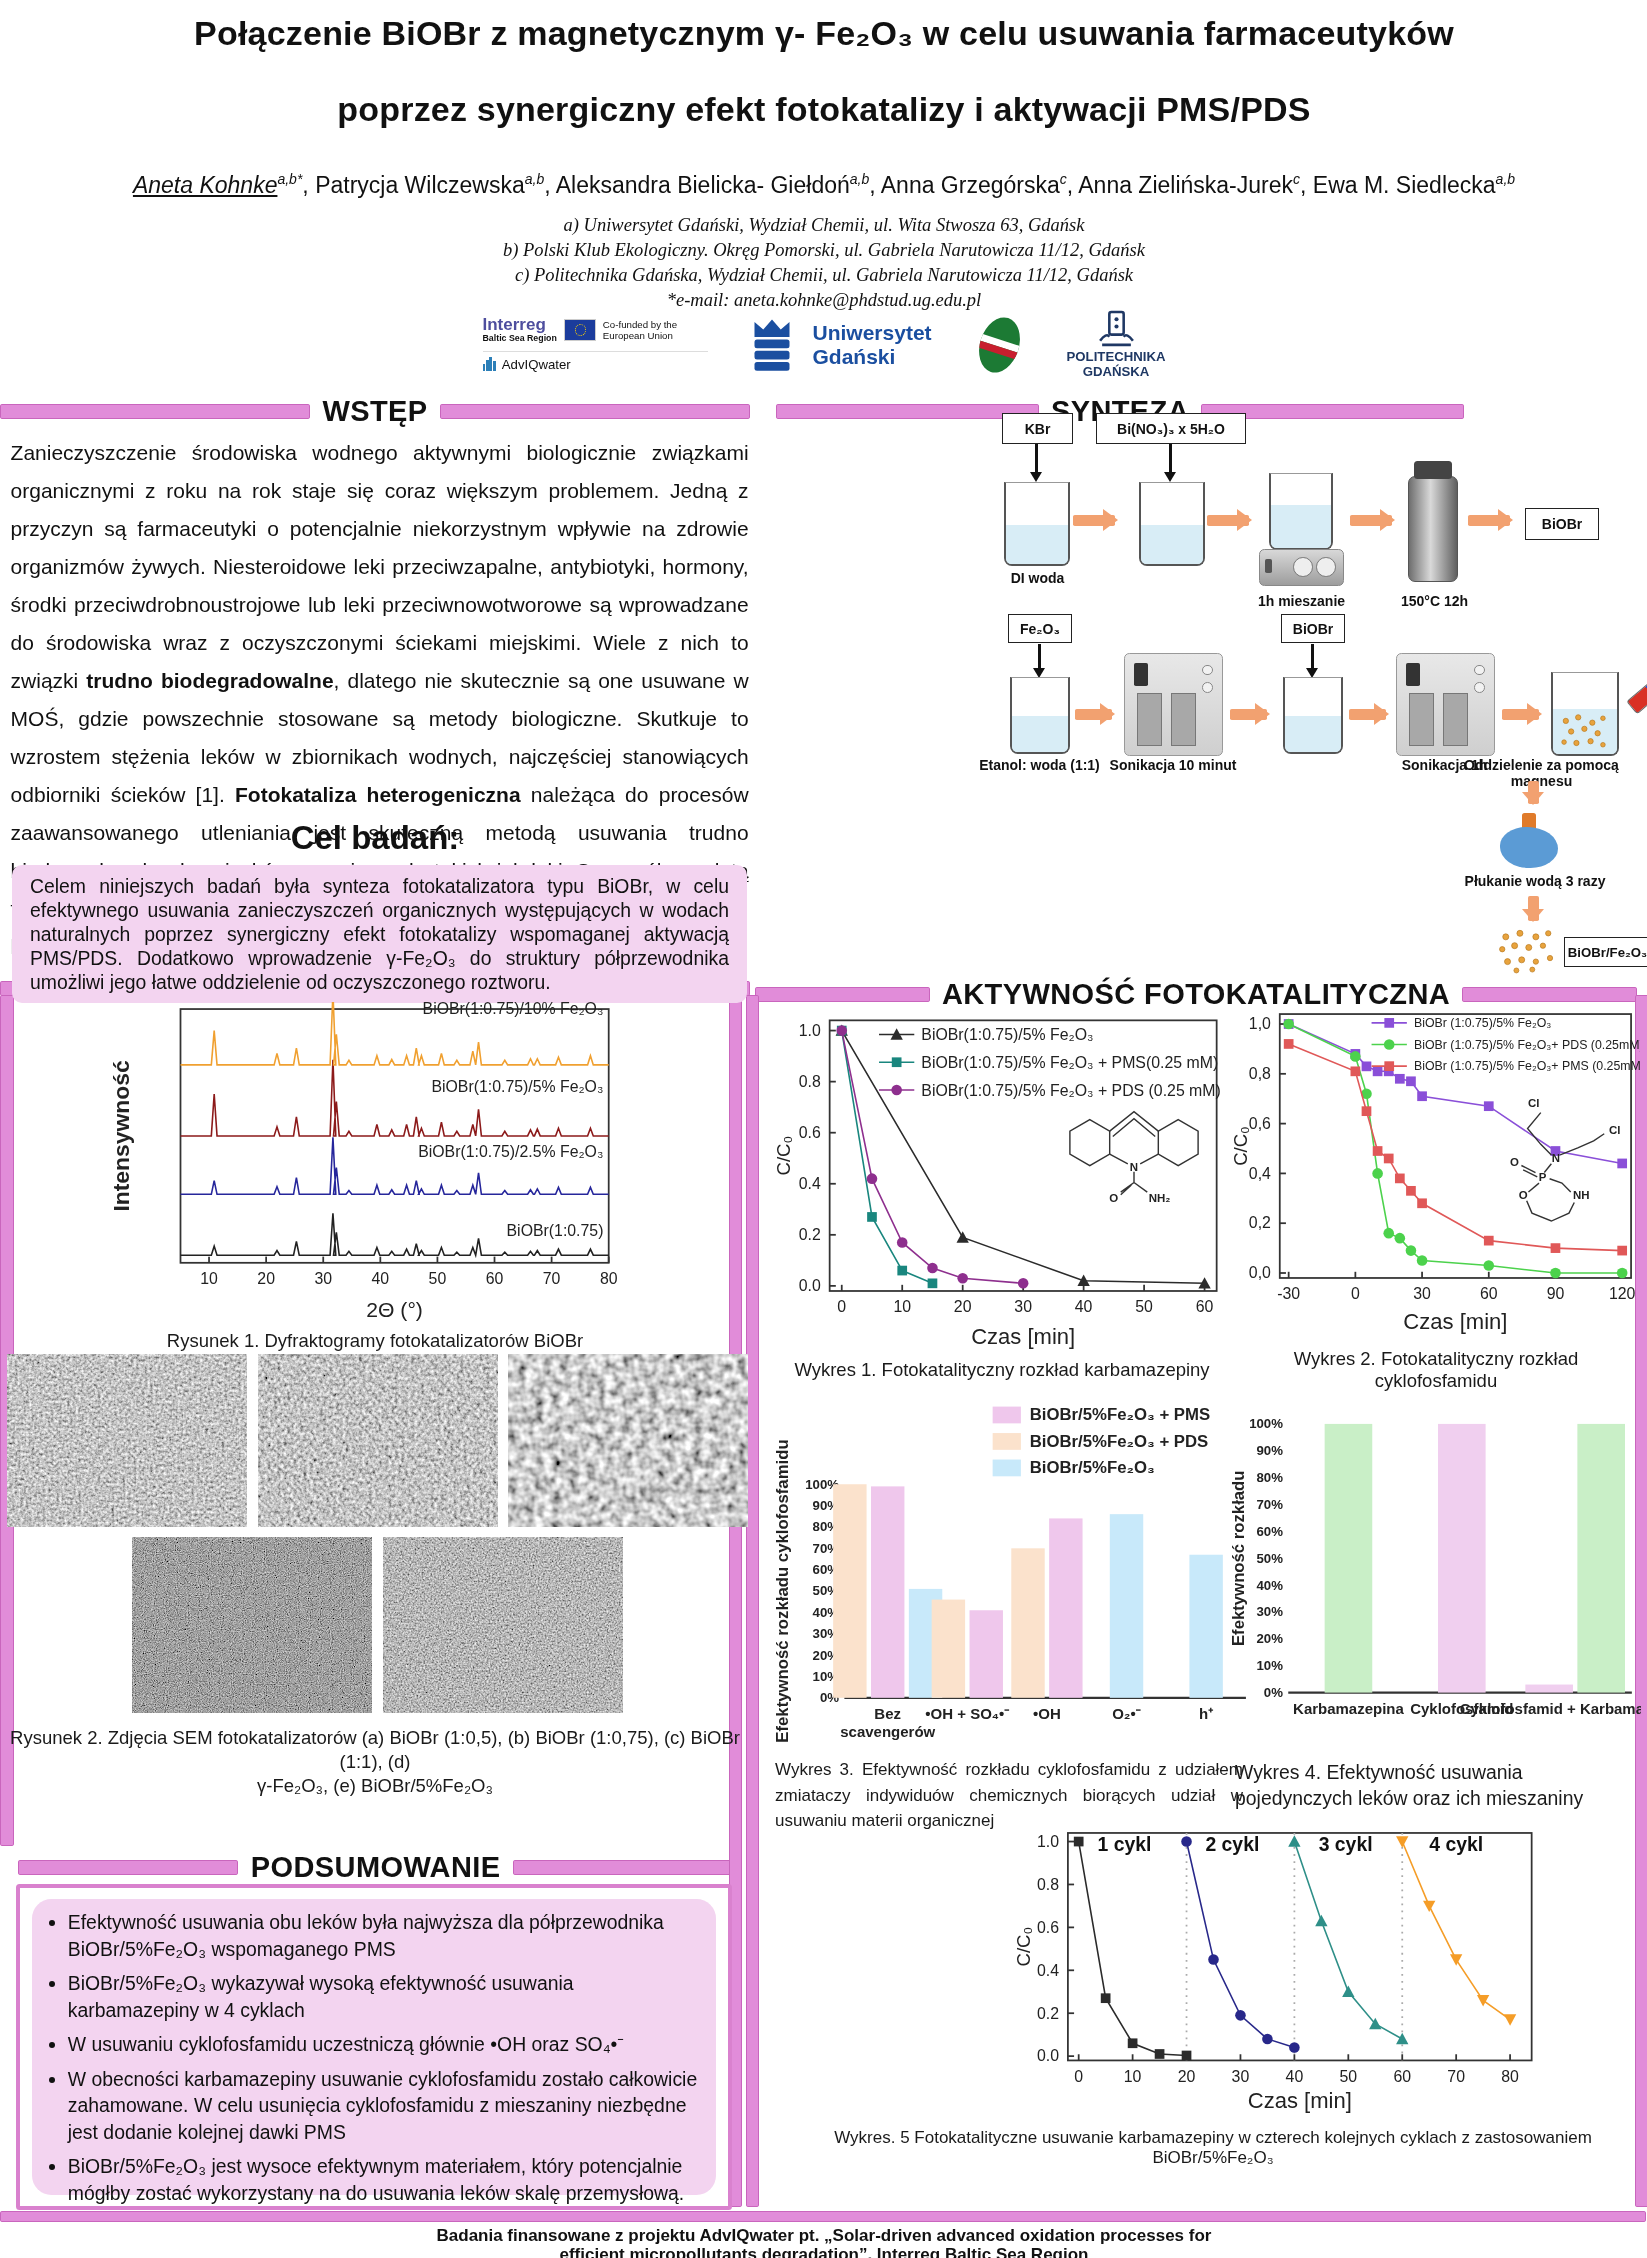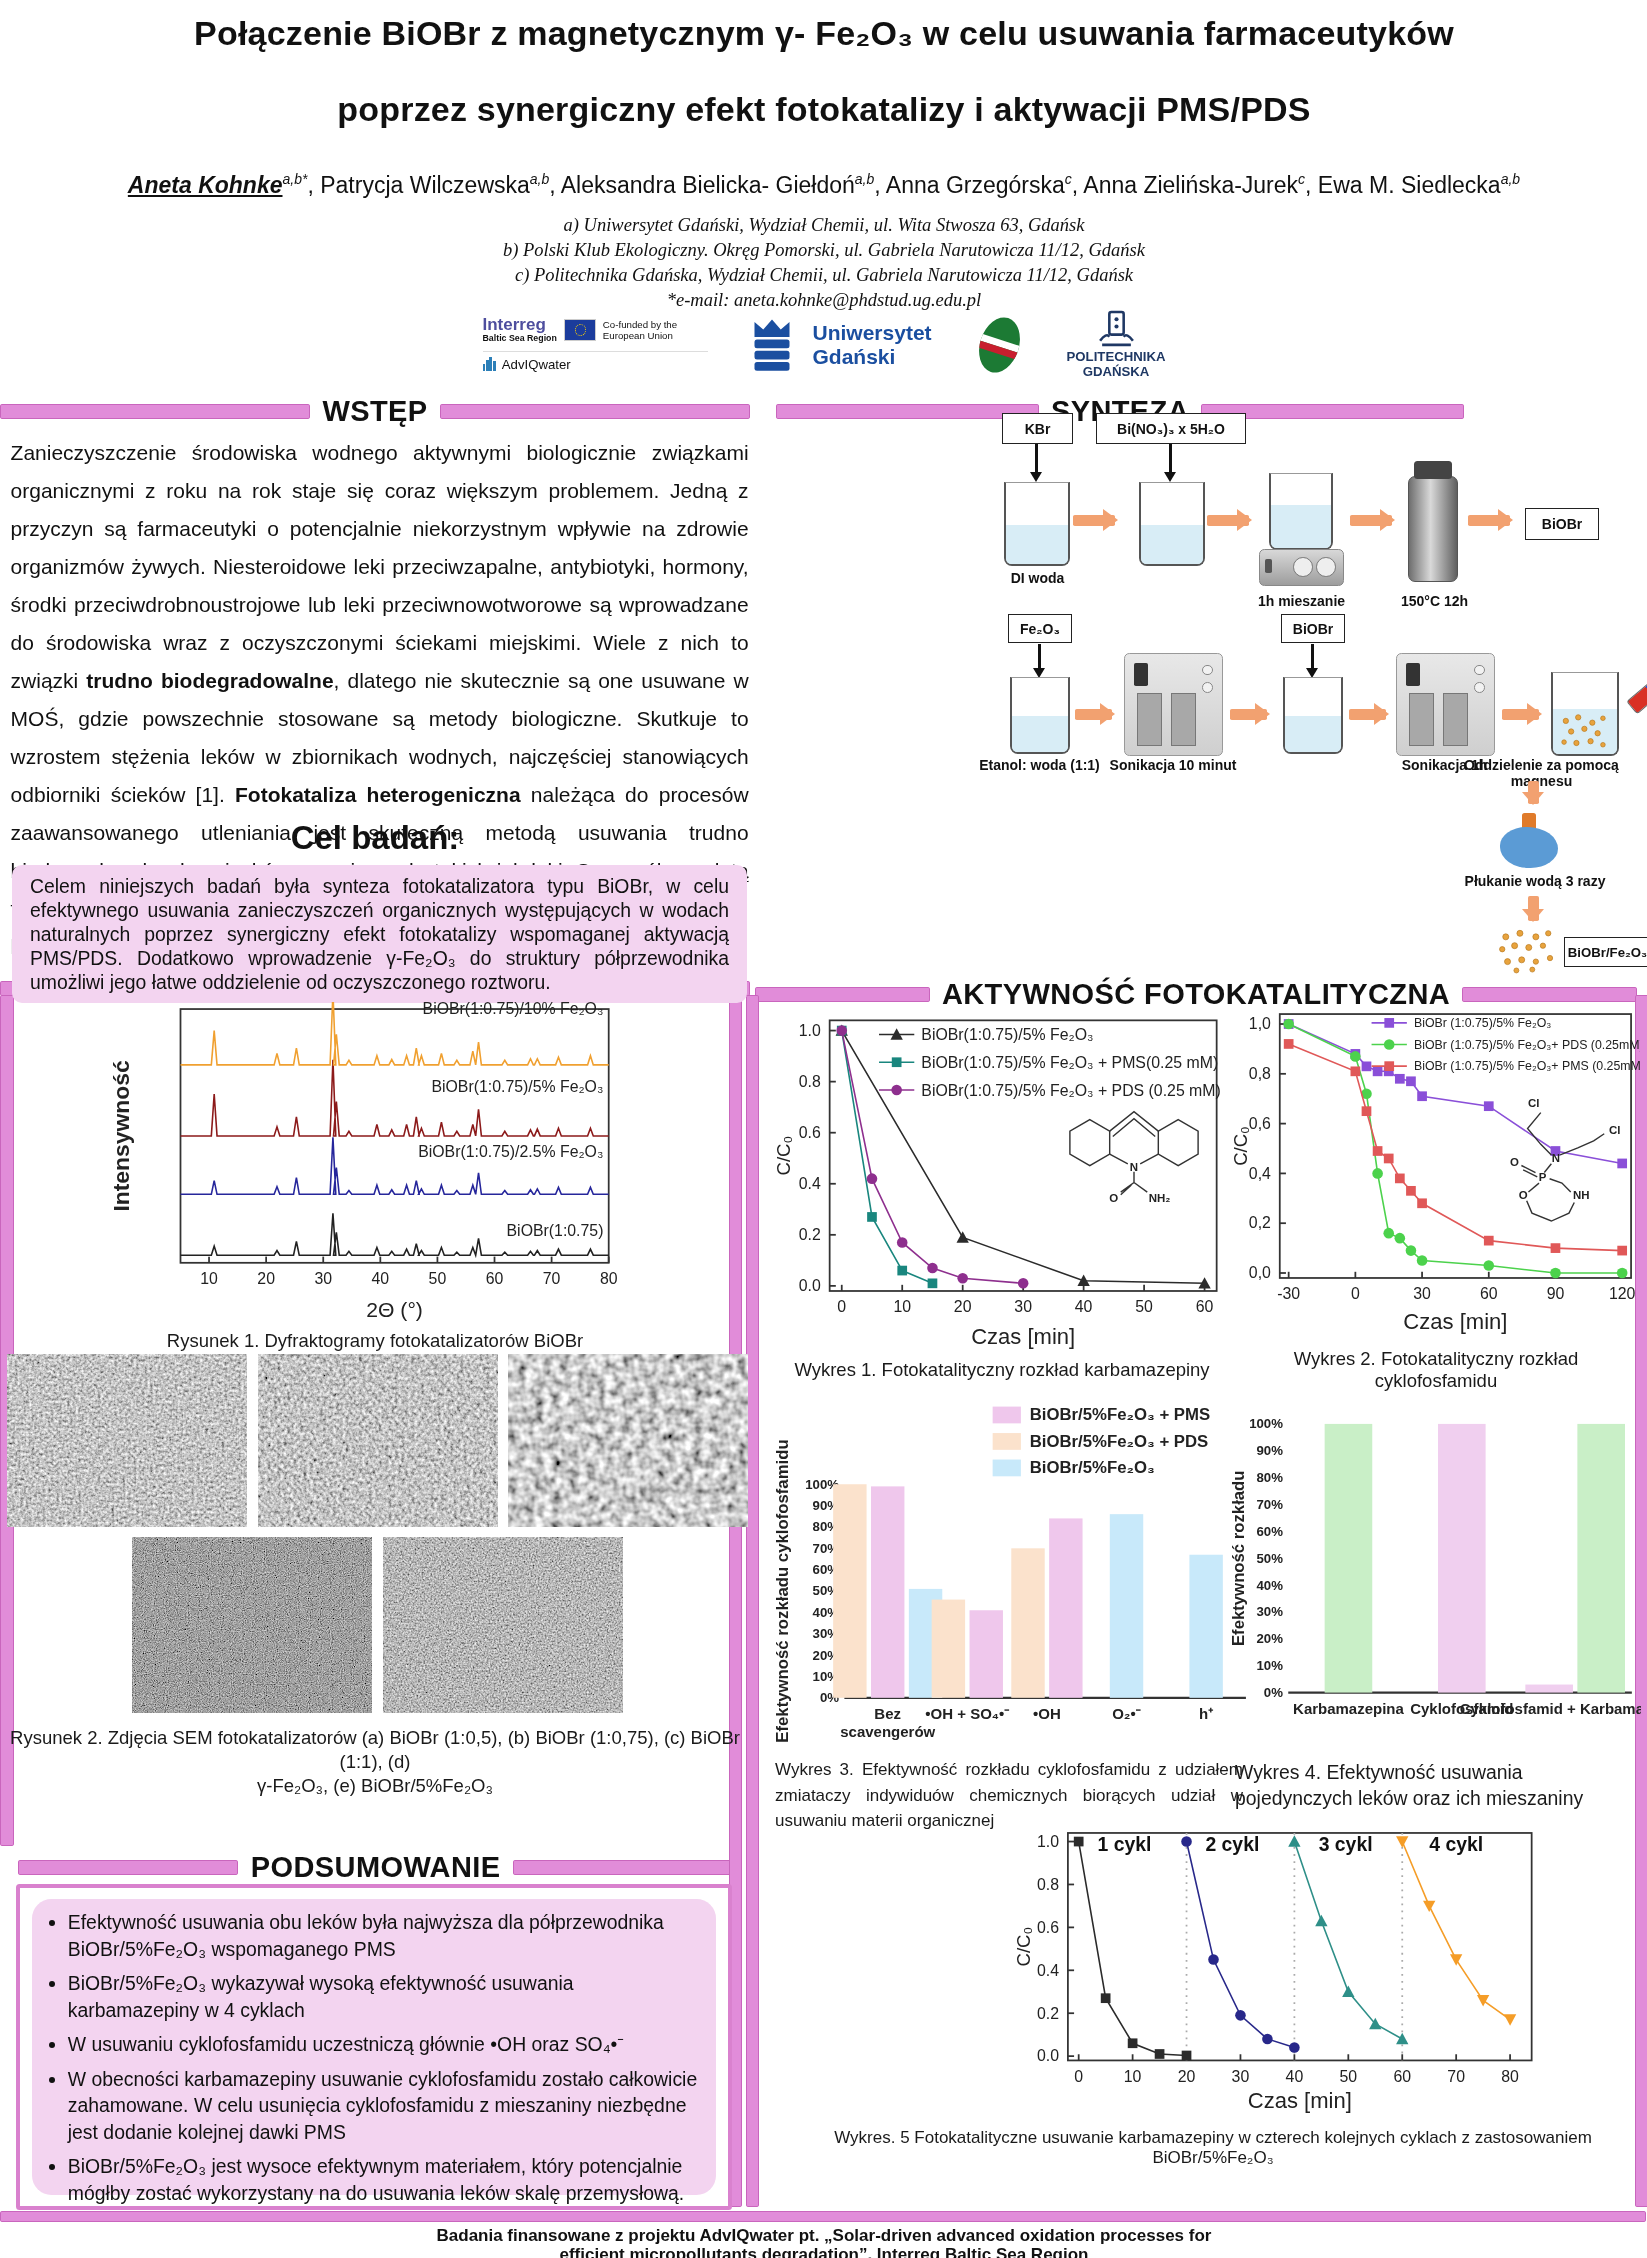--- a/index.html
+++ b/index.html
@@ -5,21 +5,21 @@
   html,body{margin:0;padding:0;background:#fff;}
   .poster{position:relative;width:1648px;height:2258px;background:#fff;overflow:hidden;
           font-family:"Liberation Sans",sans-serif;color:#111;}
   .abs{position:absolute;}
   .ctr{text-align:center;}
   .b{font-weight:bold;}
   
   .title{left:0;width:1648px;font-weight:bold;font-size:34px;text-align:center;letter-spacing:0.2px;}
   .authors{left:0;width:1648px;text-align:center;font-size:23px;}
   .authors sup{font-size:14px;font-style:italic;}
-  .author-first{font-weight:bold;font-style:italic;text-decoration:underline;}
+  .author-first{font-weight:normal;font-style:italic;text-decoration:underline;}
   .affil{left:0;width:1648px;text-align:center;font-family:"Liberation Serif",serif;font-style:italic;font-size:18.5px;line-height:25px;}
   
   .sec{display:flex;align-items:center;gap:12.4px;}
   .sec .bar{flex:1;height:13.2px;background:#E18CD9;border:1.8px solid #C965BD;border-radius:1.8px;}
   .sec .txt{font-weight:bold;font-size:29px;letter-spacing:0.4px;white-space:nowrap;}
   
   .intro{font-size:21px;line-height:38px;text-align:justify;}
   .celbox{background:#F3D4F0;border-radius:10px;font-size:19.4px;line-height:24px;text-align:justify;padding:8.8px 17.6px;}
   .pinkbar-v{background:#E18CD9;border:1.8px solid #C965BD;border-radius:1.8px;}
   .caption{font-size:18.5px;color:#1a1a1a;}

